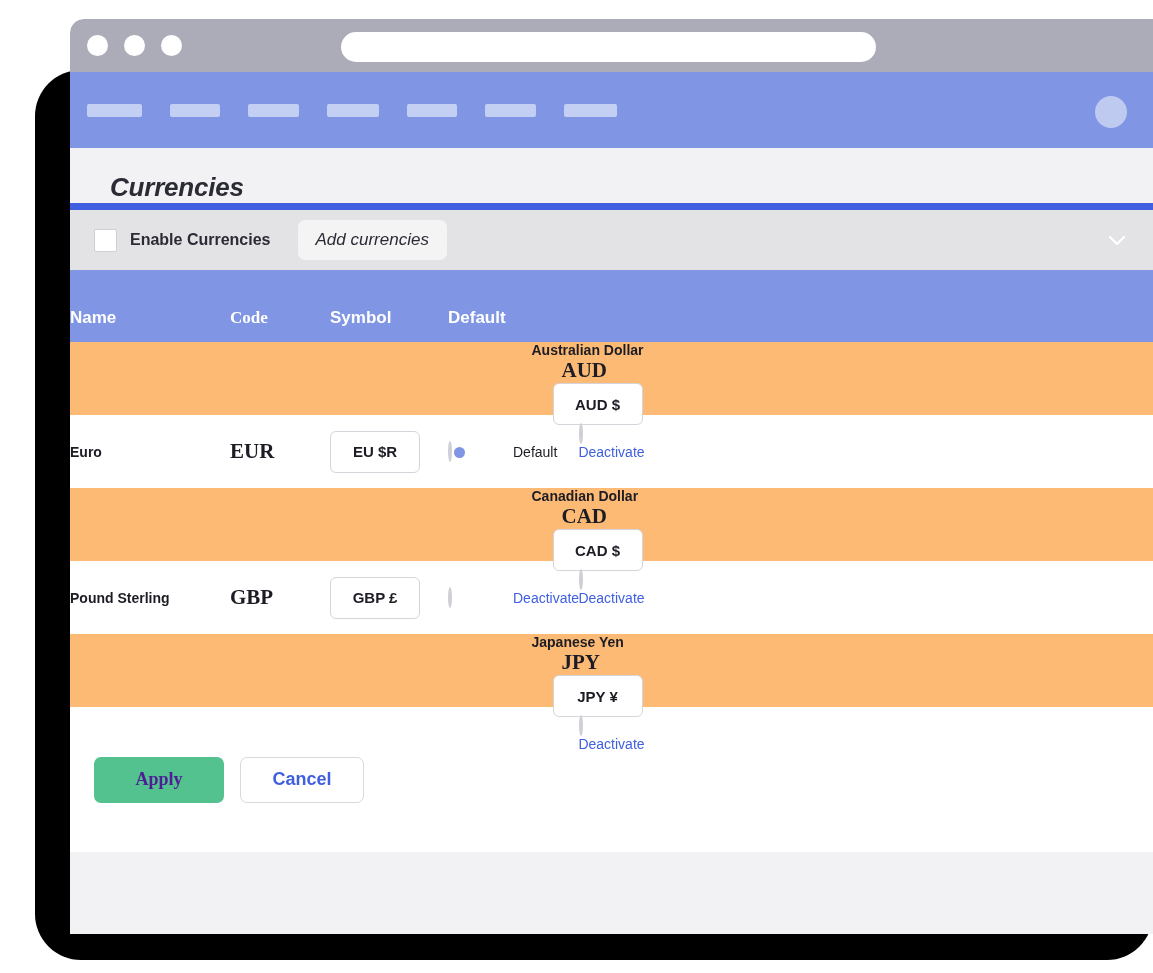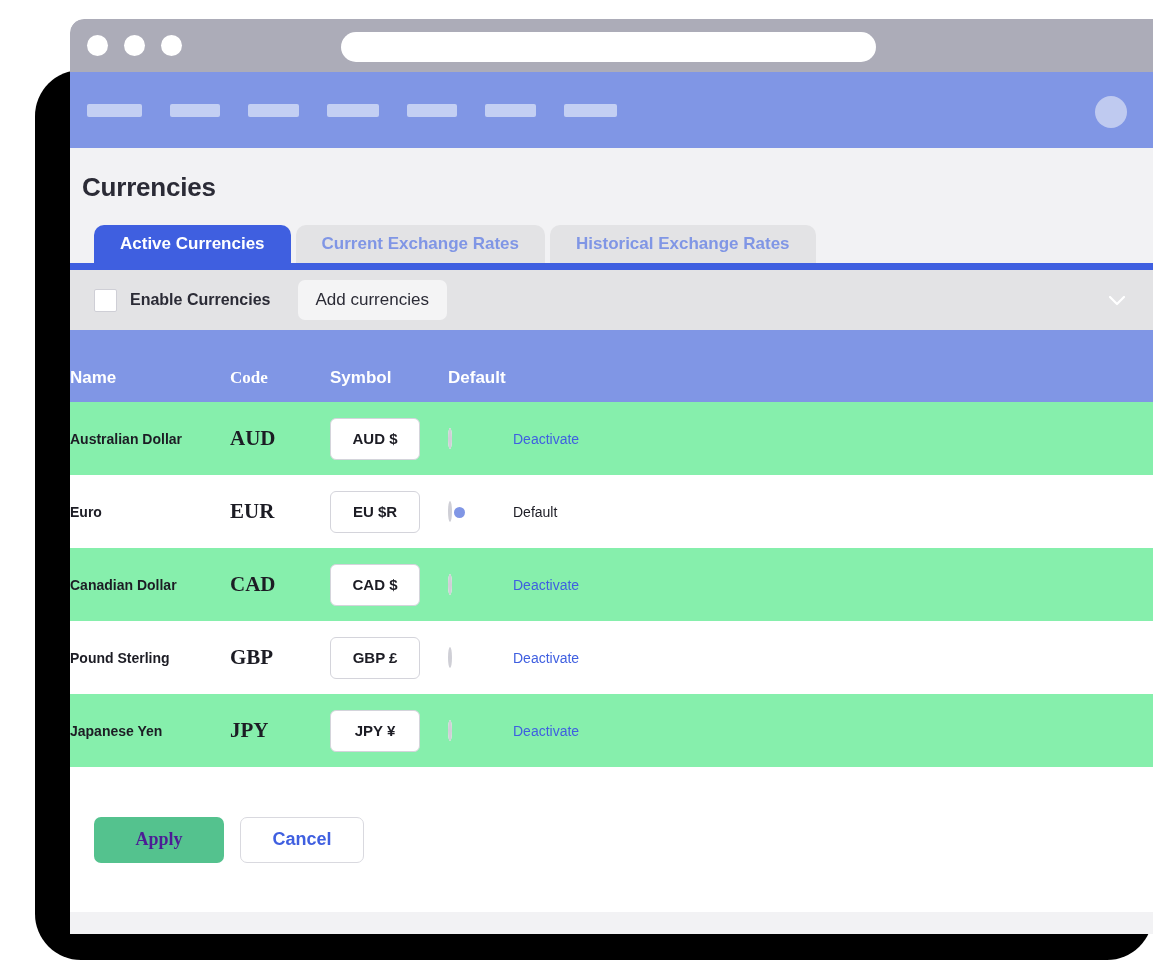--- a/index.html
+++ b/index.html
@@ -108,22 +108,23 @@
   .page {
     background: #f2f2f4;
     height: 786px;
     position: relative;
   }
 
   .page-title {
     font-size: 26px;
     font-weight: bold;
     color: #2b2b36;
-    padding: 24px 0 0 12px;
+    padding: 24px 0 0 40px;
     letter-spacing: -0.2px;
+    font-style: italic;
   }
 
   
   .tabs {
     position: relative;
     margin-top: 22px;
     padding-left: 24px;
     display: flex;
     align-items: flex-end;
     gap: 5px;
@@ -180,20 +181,21 @@
     margin-left: 27px;
     height: 40px;
     padding: 0 18px;
     background: #f4f4f5;
     border: none;
     border-radius: 7px;
     font-family: "Liberation Sans", sans-serif;
     font-size: 17px;
     color: #2b2b36;
     cursor: pointer;
+    font-style: italic;
   }
   .chev-down {
     position: absolute;
     right: 28px;
     top: 22px;
     width: 16px; height: 10px;
   }
 
   
   .table { width: 100%; }
@@ -207,21 +209,21 @@
   .thead .cell {
     font-size: 17px;
     font-weight: bold;
     color: #ffffff;
   }
   .row {
     height: 73px;
     display: flex;
     align-items: center;
   }
-  .row.odd  { background: #86efac; }
+  .row.odd  { background: #fdba74; flex-direction: column; }
   .row.even { background: #ffffff; }
 
   .cell { flex: none; }
   .c-name   { width: 160px; }
   .c-code   { width: 100px; font-family: Liberation Serif, serif; }
   .c-symbol { width: 118px; }
   .c-def    { width: 65px; }
   .c-action { flex: 1; }
 
   .t-name {
@@ -331,31 +333,20 @@
       <span class="nav-ph w5"></span>
       <span class="nav-ph w6"></span>
       <span class="nav-ph w7"></span>
       <span class="avatar"></span>
     </div>
 
     <div class="page">
 
       <div class="page-title">Currencies</div>
 
-      <div class="tabs">
-        <div class="tab active">
-          <span>Active Currencies</span>
-        </div>
-        <div class="tab inactive">
-          <span>Current Exchange Rates</span>
-        </div>
-        <div class="tab inactive">
-          <span>Historical Exchange Rates</span>
-        </div>
-      </div>
       <div class="tab-underline"></div>
 
       <div class="toolbar">
         <span class="checkbox"></span>
         <span class="check-label">Enable Currencies</span>
         <button class="add-btn">Add currencies</button>
         <span class="chev-down">
           <svg width="16" height="10" viewBox="0 0 16 10">
             <path d="M1 1 L8 8 L15 1" stroke="#ffffff" stroke-width="2.2" fill="none" stroke-linecap="round" stroke-linejoin="round"></path>
           </svg>

